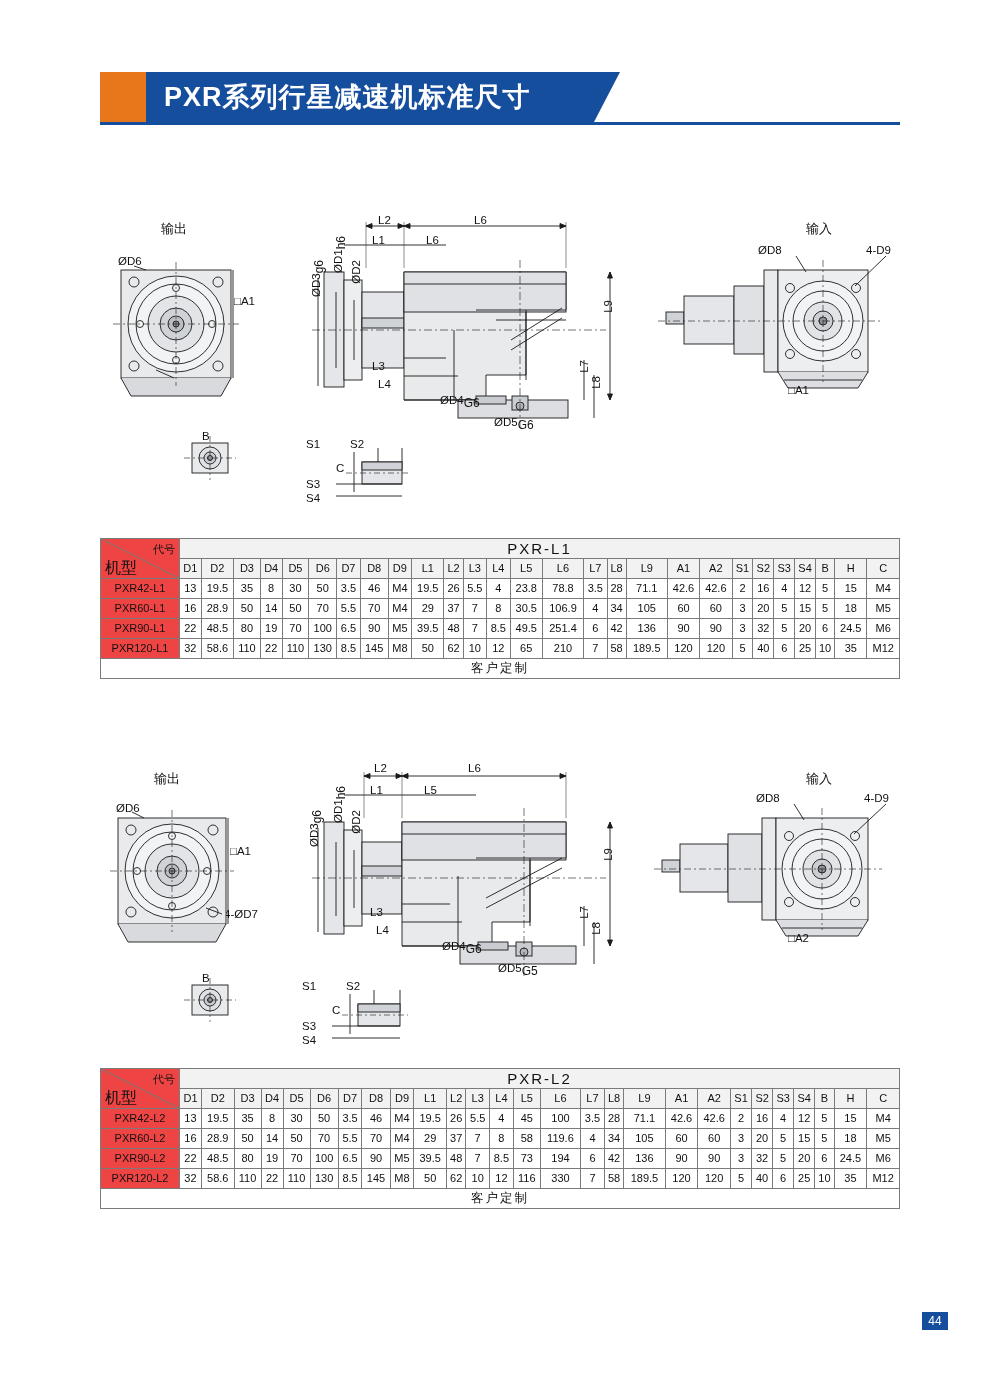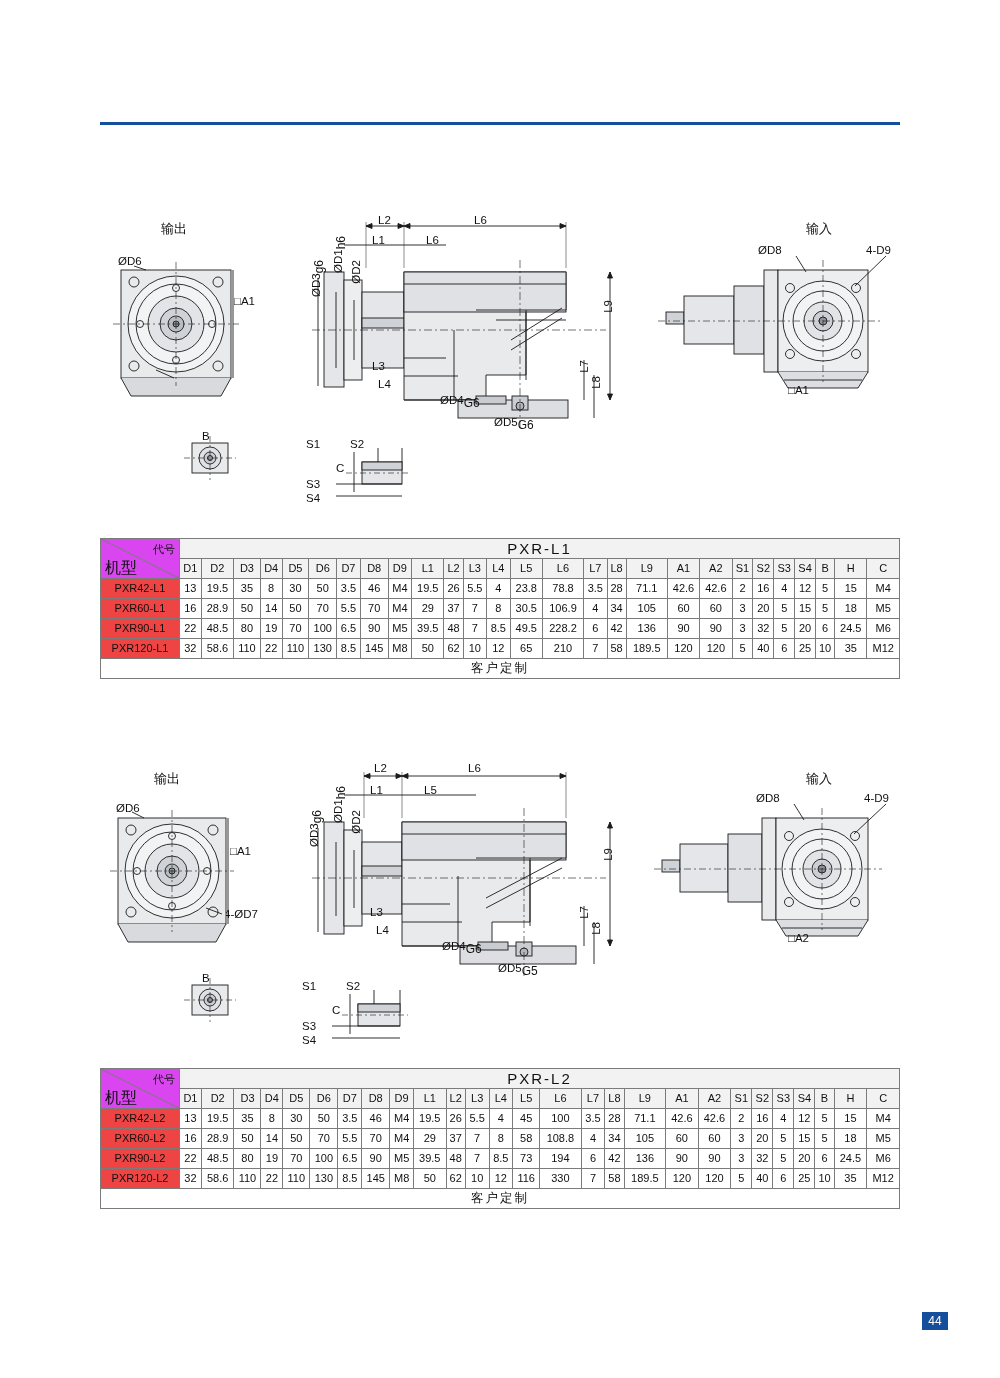--- a/index.html
+++ b/index.html
@@ -23,21 +23,21 @@
   .lbl{position:absolute;font-size:11.5px;color:#111;white-space:nowrap;}
   .lbl.cn{font-size:13px;}
   .sub{font-size:12px;vertical-align:sub;}
   .vert{writing-mode:vertical-rl;transform:rotate(180deg);}
 
   
   .tblwrap{position:absolute;left:100px;width:800px;}
   table.dim{border-collapse:collapse;width:800px;font-size:11px;background:#fff;}
   table.dim td,table.dim th{border:1px solid #7b7b7b;text-align:center;padding:0;height:19px;
     font-weight:normal;color:#111;line-height:19px;}
-  .corner{height:38px;position:relative;width:78px;background:#d946ef;margin-left:16px;}
+  .corner{height:38px;position:relative;width:78px;background:#ef4444;margin-left:16px;}
   .corner .c-line{position:absolute;left:0;top:0;width:100%;height:100%;}
   .corner .c-top{position:absolute;right:4px;top:1px;font-size:11px;}
   .corner .c-bot{position:absolute;left:4px;bottom:1px;font-size:16px;}
   .titlecell{background:#f2f2f2;font-size:15px;letter-spacing:2px;}
   .hdrcell{background:#f2f2f2;}
   .modelcell{text-align:center;background:#ef4444;}
   .custom{height:22px;font-size:12.5px;letter-spacing:2px;}
 
   
   .pagenum{position:absolute;right:52px;bottom:48px;width:26px;height:18px;background:#164e9e;
@@ -45,20 +45,25 @@
 
   
   .draw{position:absolute;left:6px;width:796px;}
   svg{display:block;}
 </style>
 </head>
 <body>
 
 <div class="page">
 
+  <div class="header">
+    <div class="hdr-orange"></div>
+    <div class="hdr-blue"></div>
+    <div class="hdr-title">PXR系列行星减速机标准尺寸</div>
+  </div>
   <div class="hdr-rule"></div>
 
   <div class="draw" style="top:200px;height:300px;">
 
     <div class="lbl cn" style="left:155px;top:20px;">输出</div>
     <div class="lbl" style="left:112px;top:55px;">ØD6</div>
     <div class="lbl" style="left:228px;top:95px;">□A1</div>
     <div class="lbl" style="left:128px;top:172px;">4-ØD7</div>
     <div class="lbl" style="left:196px;top:230px;">B</div>
 
@@ -317,21 +322,21 @@
             <td>70</td>
             <td>100</td>
             <td>6.5</td>
             <td>90</td>
             <td>M5</td>
             <td>39.5</td>
             <td>48</td>
             <td>7</td>
             <td>8.5</td>
             <td>49.5</td>
-            <td>228.2</td>
+            <td>251.4</td>
             <td>6</td>
             <td>42</td>
             <td>136</td>
             <td>90</td>
             <td>90</td>
             <td>3</td>
             <td>32</td>
             <td>5</td>
             <td>20</td>
             <td>6</td>
@@ -599,21 +604,21 @@
             <td>50</td>
             <td>70</td>
             <td>5.5</td>
             <td>70</td>
             <td>M4</td>
             <td>29</td>
             <td>37</td>
             <td>7</td>
             <td>8</td>
             <td>58</td>
-            <td>108.8</td>
+            <td>119.6</td>
             <td>4</td>
             <td>34</td>
             <td>105</td>
             <td>60</td>
             <td>60</td>
             <td>3</td>
             <td>20</td>
             <td>5</td>
             <td>15</td>
             <td>5</td>

